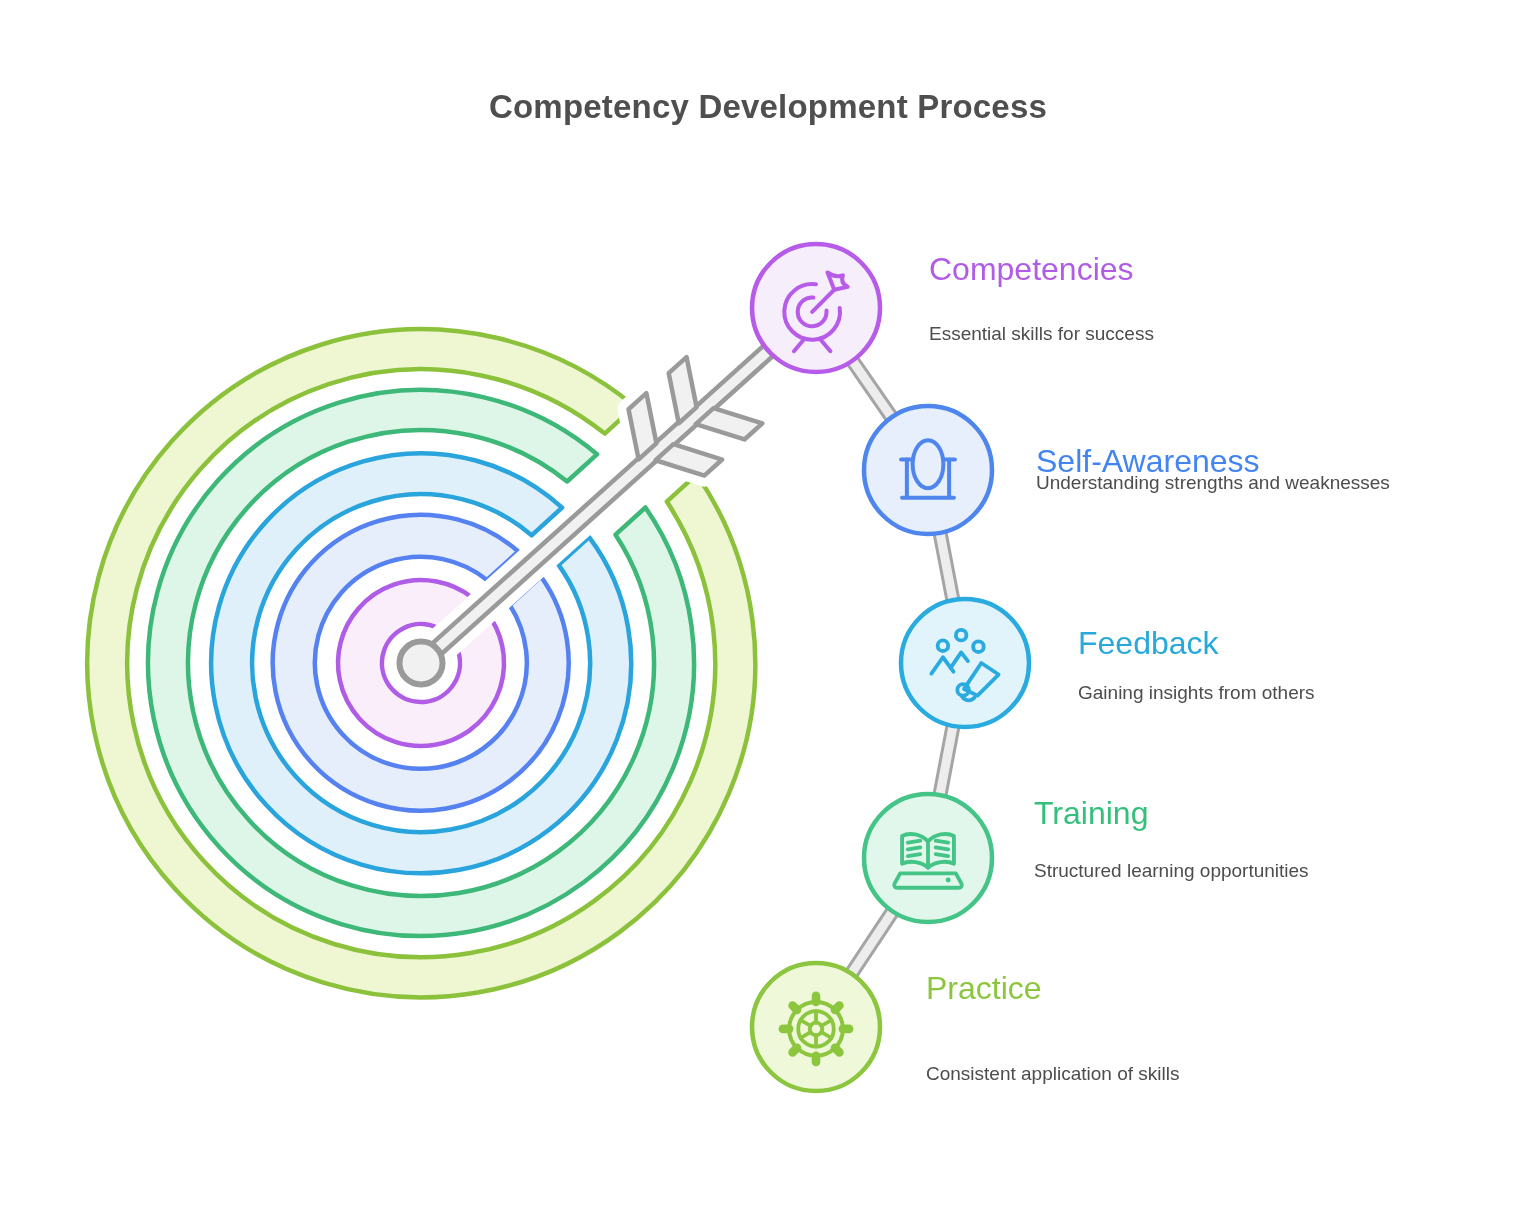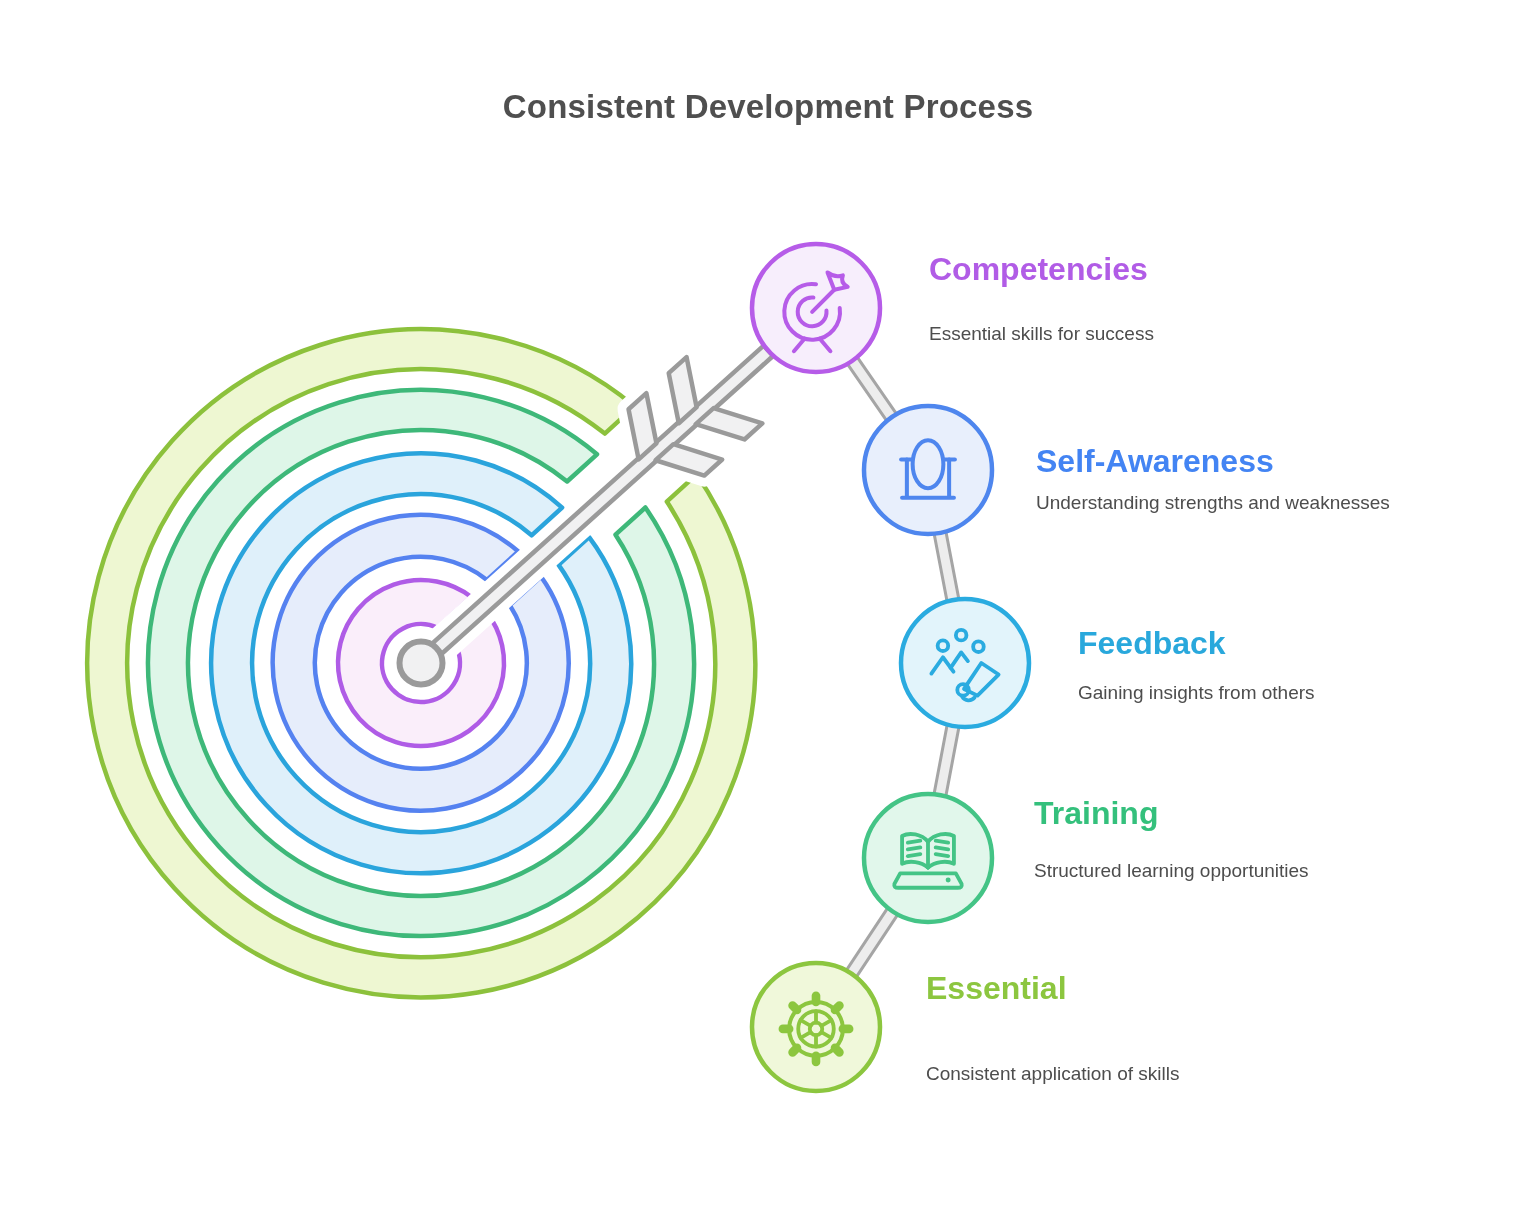--- a/index.html
+++ b/index.html
@@ -8,21 +8,21 @@
     background:#ffffff;
     font-family:"Liberation Sans","DejaVu Sans",sans-serif;
   }
   .stage{position:absolute;inset:0;}
   svg.art{position:absolute;left:0;top:0;width:1536px;height:1222px;display:block;}
   h1.title{
     position:absolute;left:0;right:0;top:88px;margin:0;
     text-align:center;font-size:33px;font-weight:bold;color:#4f4f4f;letter-spacing:.2px;
   }
   .step-heading{
-    position:absolute;margin:0;font-size:32px;font-weight:bold;line-height:38px;white-space:nowrap;
+    position:absolute;margin:0;font-size:32px;font-weight:normal;line-height:38px;white-space:nowrap;
   }
   .step-desc{
     position:absolute;margin:0;font-size:19px;font-weight:normal;color:#4d4d4d;line-height:33px;
   }
   .hc0{color:#b15ce6;}
   .hc1{color:#4384f3;}
   .hc2{color:#29a8dc;}
   .hc3{color:#34c07c;}
   .hc4{color:#8cc63f;}
   .w420{width:430px;}
@@ -138,30 +138,30 @@
         <path d="M55.6,55.3 L66,61.3"></path>
         <path d="M50,58.5 L50,70.5"></path>
         <path d="M44.4,55.3 L34,61.3"></path>
         <path d="M44.4,48.8 L34,42.8"></path>
         <path d="M50,45.5 L50,33.5"></path>
         <path d="M55.6,48.8 L66,42.8"></path>
       </g>
     </g>
   </svg>
 
-  <h1 class="title">Consistent Development Process</h1>
+  <h1 class="title">Competency Development Process</h1>
 
   <h2 class="step-heading hc0" style="left:929px;top:250px;">Competencies</h2>
   <p class="step-desc w420" style="left:929px;top:317px;">Essential skills for success</p>
 
   <h2 class="step-heading hc1" style="left:1036px;top:402px;margin-top:40px;">Self-Awareness</h2>
-  <p class="step-desc w360" style="left:1036px;top:466px;margin-top:20px;">Understanding strengths and weaknesses</p>
+  <p class="step-desc w360" style="left:1036px;top:466px;">Understanding strengths and weaknesses</p>
 
   <h2 class="step-heading hc2" style="left:1078px;top:624px;">Feedback</h2>
   <p class="step-desc w420" style="left:1078px;top:676px;">Gaining insights from others</p>
 
   <h2 class="step-heading hc3" style="left:1034px;top:794px;">Training</h2>
   <p class="step-desc w300" style="left:1034px;top:854px;">Structured learning opportunities</p>
 
-  <h2 class="step-heading hc4" style="left:926px;top:969px;">Essential</h2>
+  <h2 class="step-heading hc4" style="left:926px;top:969px;">Practice</h2>
   <p class="step-desc w420" style="left:926px;top:1057px;">Consistent application of skills</p>
 
 </div>
 
 </body></html>

